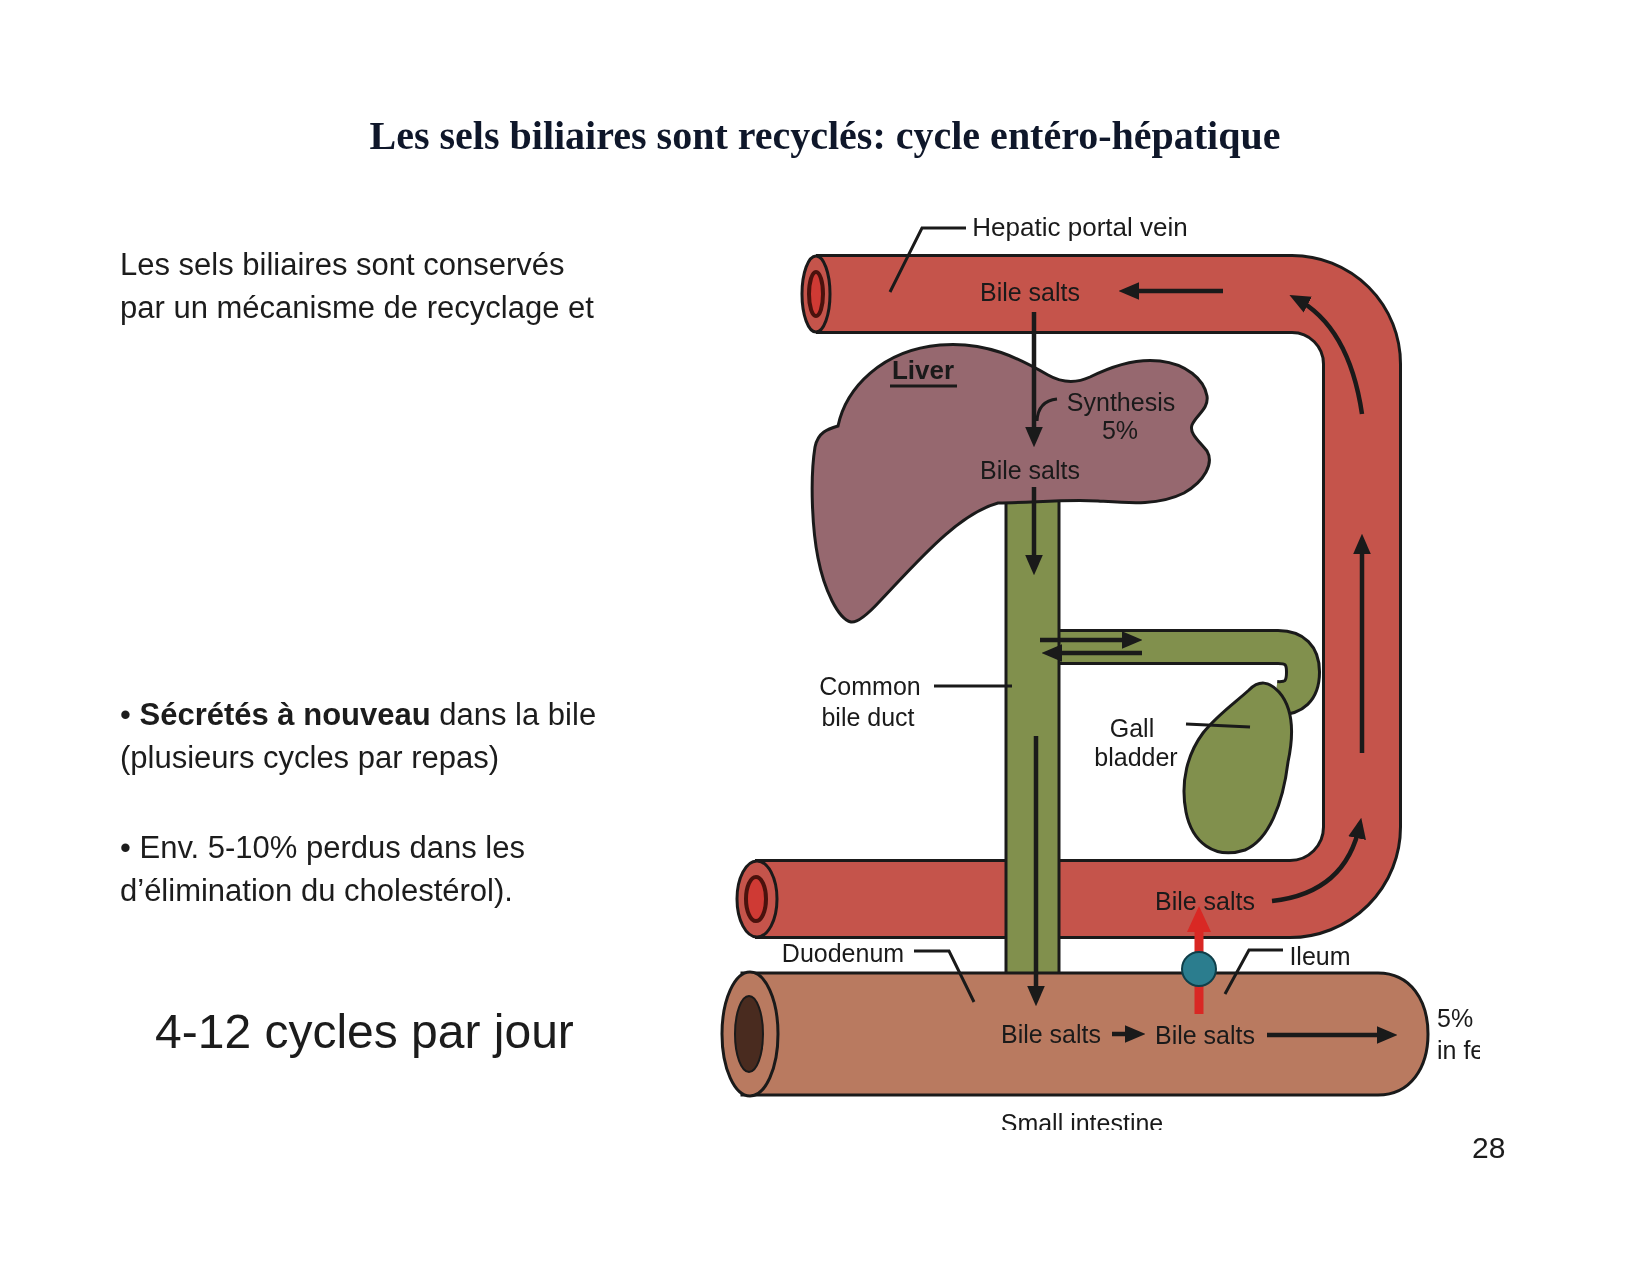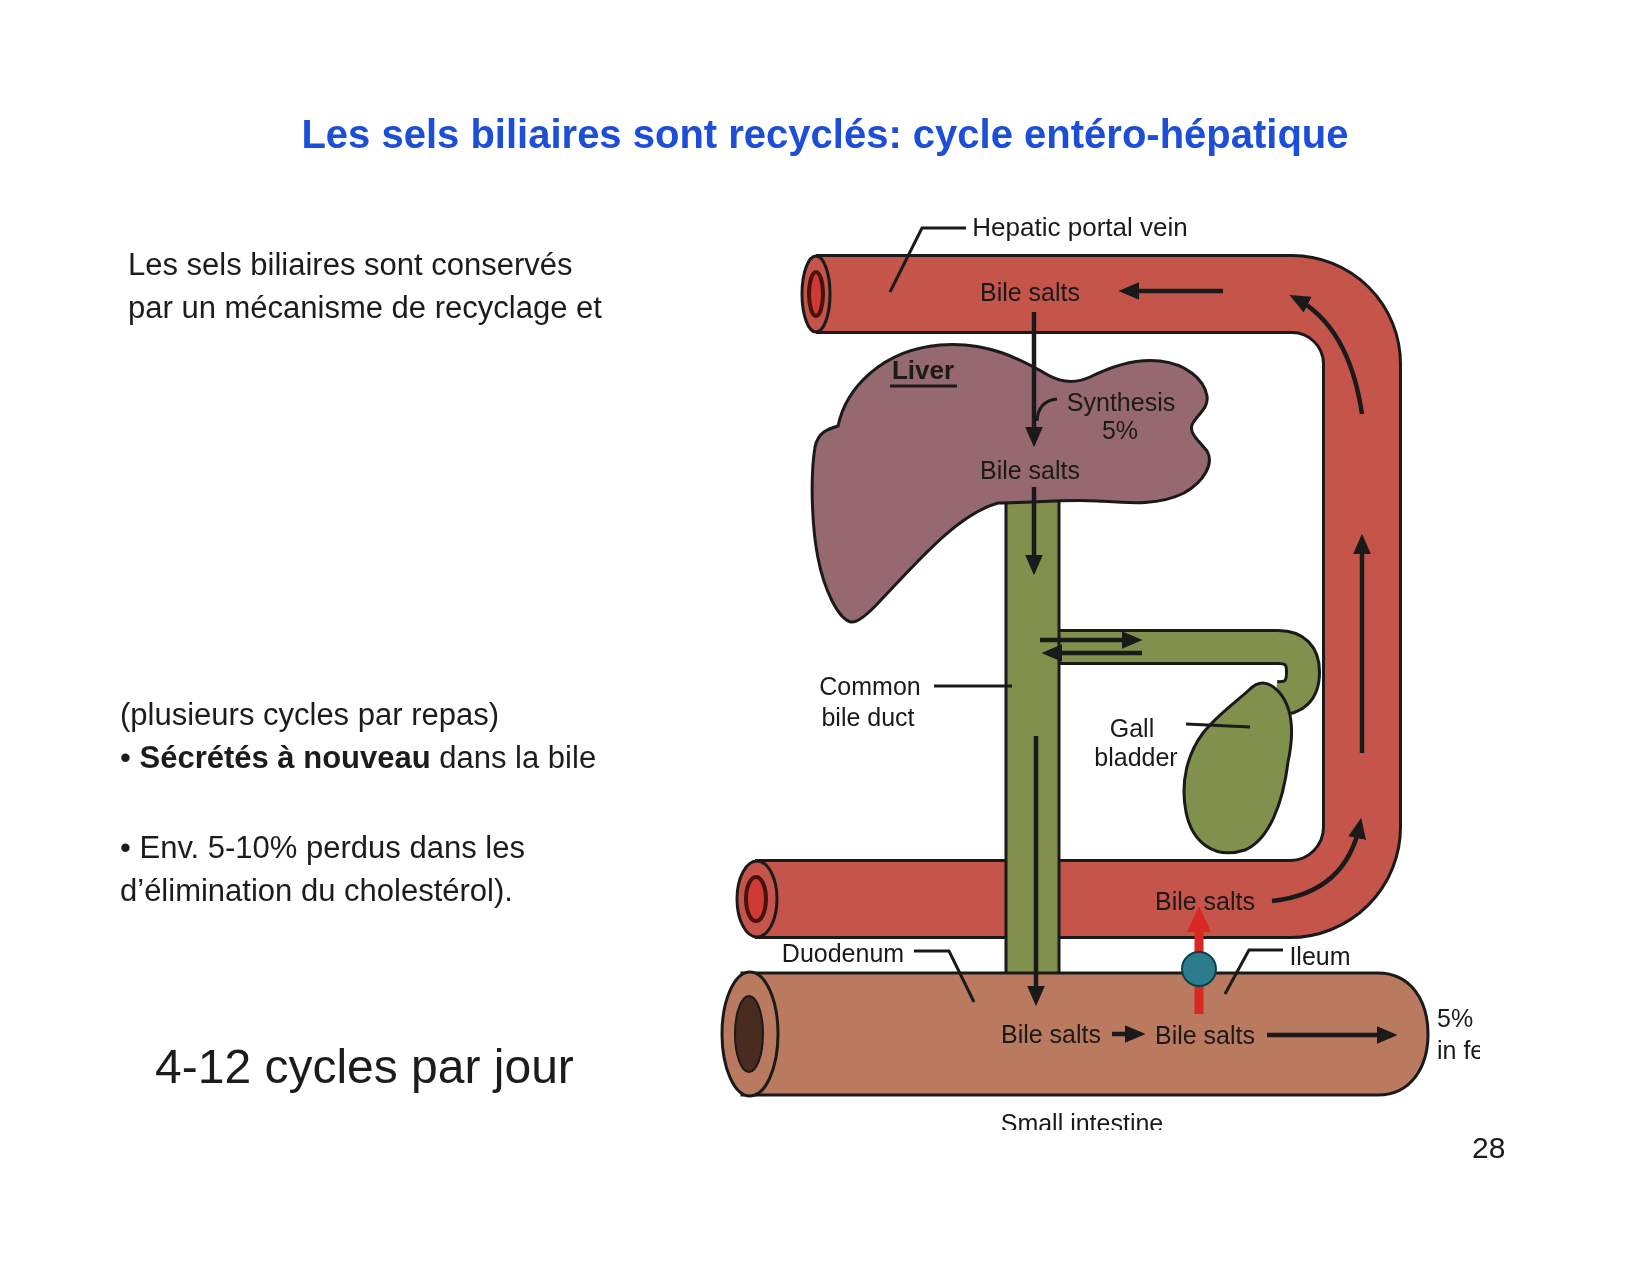--- a/index.html
+++ b/index.html
@@ -6,50 +6,50 @@
   body{
     width:1650px;height:1275px;position:relative;background:#ffffff;
     font-family:"Liberation Sans", sans-serif;color:#1c1c1c;overflow:hidden;
   }
   .slide-title{
     position:absolute;top:112px;left:0;width:1650px;text-align:center;
     font-size:40px;font-weight:bold;letter-spacing:0px;
   }
   .col{position:absolute;left:120px;font-size:31px;line-height:43px;white-space:nowrap;}
   .col b{font-weight:bold;}
-  .big-footer{position:absolute;left:155px;top:1041px;font-size:48px;line-height:52px;white-space:nowrap;}
+  .big-footer{position:absolute;left:155px;top:1006px;font-size:48px;line-height:52px;white-space:nowrap;}
   .page-num{position:absolute;left:1472px;top:1131px;font-size:30px;}
   svg{position:absolute;left:680px;top:180px;width:800px;height:950px;}
   svg text{font-family:"Liberation Sans", sans-serif;fill:#1a1a1a;font-size:25px;text-anchor:middle;}
   svg text.lg{font-size:26px;}
   svg text.bold{font-weight:bold;}
   svg text.start{text-anchor:start;}
   .ol{stroke:#1a1a1a;}
   .arrow{stroke:#1a1a1a;stroke-width:4.5;fill:none;}
   .lead{stroke:#1a1a1a;stroke-width:3;fill:none;}
 </style>
 </head>
 <body>
 
-<div class="slide-title" style="color: #1d4ed8;">Les sels biliaires sont recyclés: cycle entéro-hépatique</div>
+<div class="slide-title" style="color: #0f172a; font-family: Liberation Serif, serif;">Les sels biliaires sont recyclés: cycle entéro-hépatique</div>
 
-<div class="col" style="top:243px;margin-left:8px;">
+<div class="col" style="top:243px;">
   <div>Les sels biliaires sont conservés</div>
   <div>par un mécanisme de recyclage et</div>
 </div>
 
 <div class="col" style="top:420px;">
 </div>
 
 <div class="col" style="top:559px;">
 </div>
 
 <div class="col" style="top:693px;">
+  <div><span>• </span><b>Sécrétés à nouveau</b><span> dans la bile</span></div>
   <div>(plusieurs cycles par repas)</div>
-  <div><span>• </span><b>Sécrétés à nouveau</b><span> dans la bile</span></div>
 </div>
 
 <div class="col" style="top:826px;">
   <div>• Env. 5-10% perdus dans les</div>
   <div>d’élimination du cholestérol).</div>
 </div>
 
 <div class="big-footer">4-12 cycles par jour</div>
 
 <div class="page-num">28</div>

